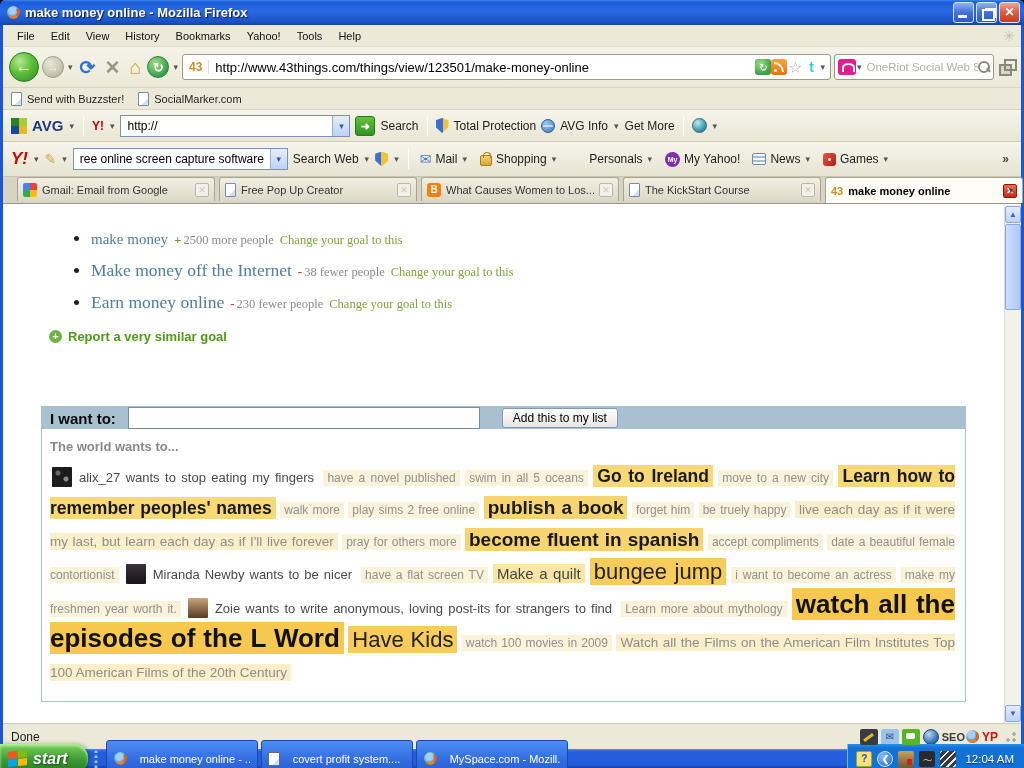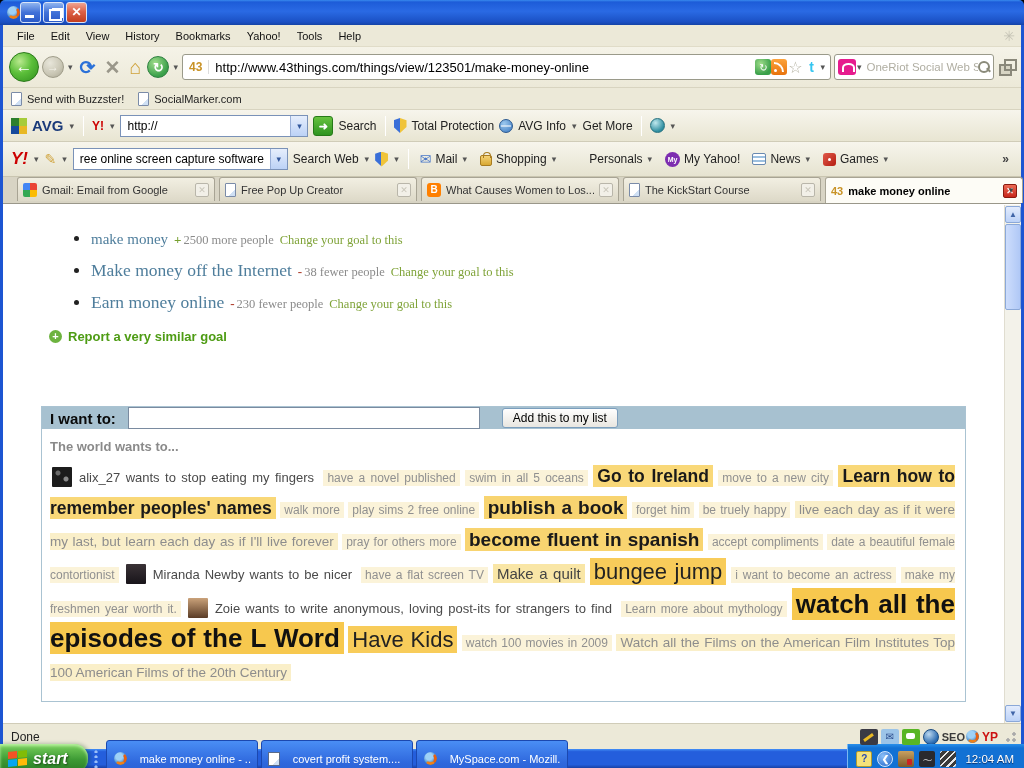--- a/index.html
+++ b/index.html
@@ -81,21 +81,21 @@
   .avg-squares { width:16px; height:16px; display:grid; grid-template-columns:8px 8px; grid-template-rows:8px 8px; }
   .avg-squares i:nth-child(1){background:#2d7f2d;} .avg-squares i:nth-child(2){background:#a6cc3a;}
   .avg-squares i:nth-child(3){background:#16499c;} .avg-squares i:nth-child(4){background:#e8b824;}
   .avg-brand { font-weight:bold; font-size:15px; color:#1a3a7a; }
   .vsep { width:1px; height:20px; background:#c9c5b2; border-right:1px solid #fff; margin:0 3px; }
   .y7 { color:#cc0000; font-weight:bold; font-size:12px; }
   .combo { height:22px; background:#fff; border:1px solid #7a92b8; display:flex; align-items:center; }
   .combo-text { padding:0 6px; font-size:12px; color:#000; flex:1; white-space:nowrap; overflow:hidden; }
   .combo-btn { width:17px; height:20px; background:linear-gradient(180deg,#e6eefc,#bcd2f6); border-left:1px solid #9ab0d8;
     color:#33589c; font-size:9px; text-align:center; line-height:20px; }
-  .avg-combo { width:188px; }
+  .avg-combo { width:230px; }
   .gbtn { width:20px; height:20px; border-radius:3px; background:linear-gradient(180deg,#66c23e,#2f9420);
     border:1px solid #267a18; color:#fff; text-align:center; line-height:18px; font-weight:bold; }
   .tb-label { font-size:12px; color:#222; }
   .i-shield { width:13px; height:15px; background:linear-gradient(90deg,#3a6fd8 50%,#f0c43a 50%);
     clip-path:polygon(50% 0,100% 15%,100% 60%,50% 100%,0 60%,0 15%); }
   .i-globe { width:14px; height:14px; border-radius:50%; background:radial-gradient(circle at 35% 30%,#9cc8ee,#3a78c0);
     border:1px solid #2a5890; position:relative; }
   .i-globe::after{content:""; position:absolute; inset:5px 1px; border-top:1px solid #fff8; border-bottom:1px solid #fff8;}
   .i-teal { width:15px; height:15px; border-radius:50%; background:radial-gradient(circle at 35% 30%,#bfe8ee,#2f8ea0 70%); border:1px solid #24707e; }
 
@@ -229,20 +229,21 @@
   .ti-stripes { background:repeating-linear-gradient(135deg,#e8e8e8 0 2px,#3a3a3a 2px 5px); }
   .clock { color:#fff; font-size:11.5px; margin-left:4px; text-shadow:0 1px 1px #0a2a60; }
 </style>
 </head>
 <body>
 
 <div class="screen">
 
   <div class="titlebar">
     <span class="ffball"></span>
+    <span class="title-text">make money online - Mozilla Firefox</span>
     <div class="win-btns">
       <span class="wbtn min"></span>
       <span class="wbtn rest"></span>
       <span class="wbtn close">✕</span>
     </div>
   </div>
 
   <div class="window">
 
     <div class="menubar">

